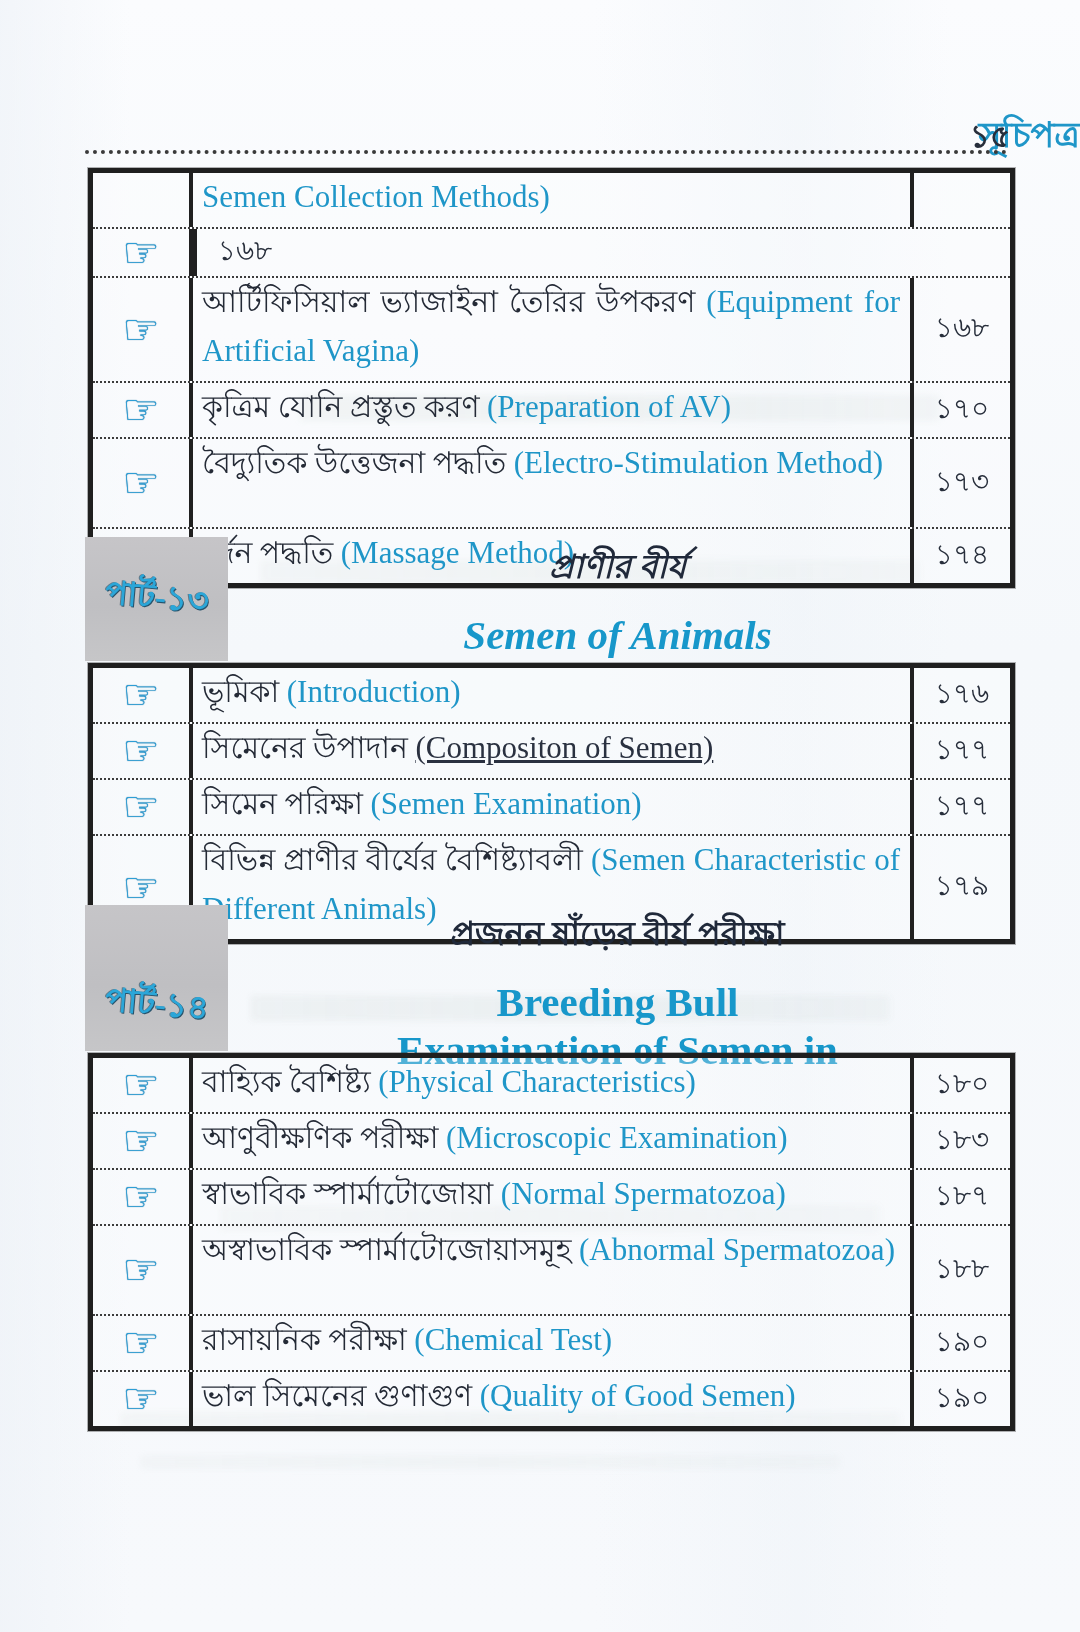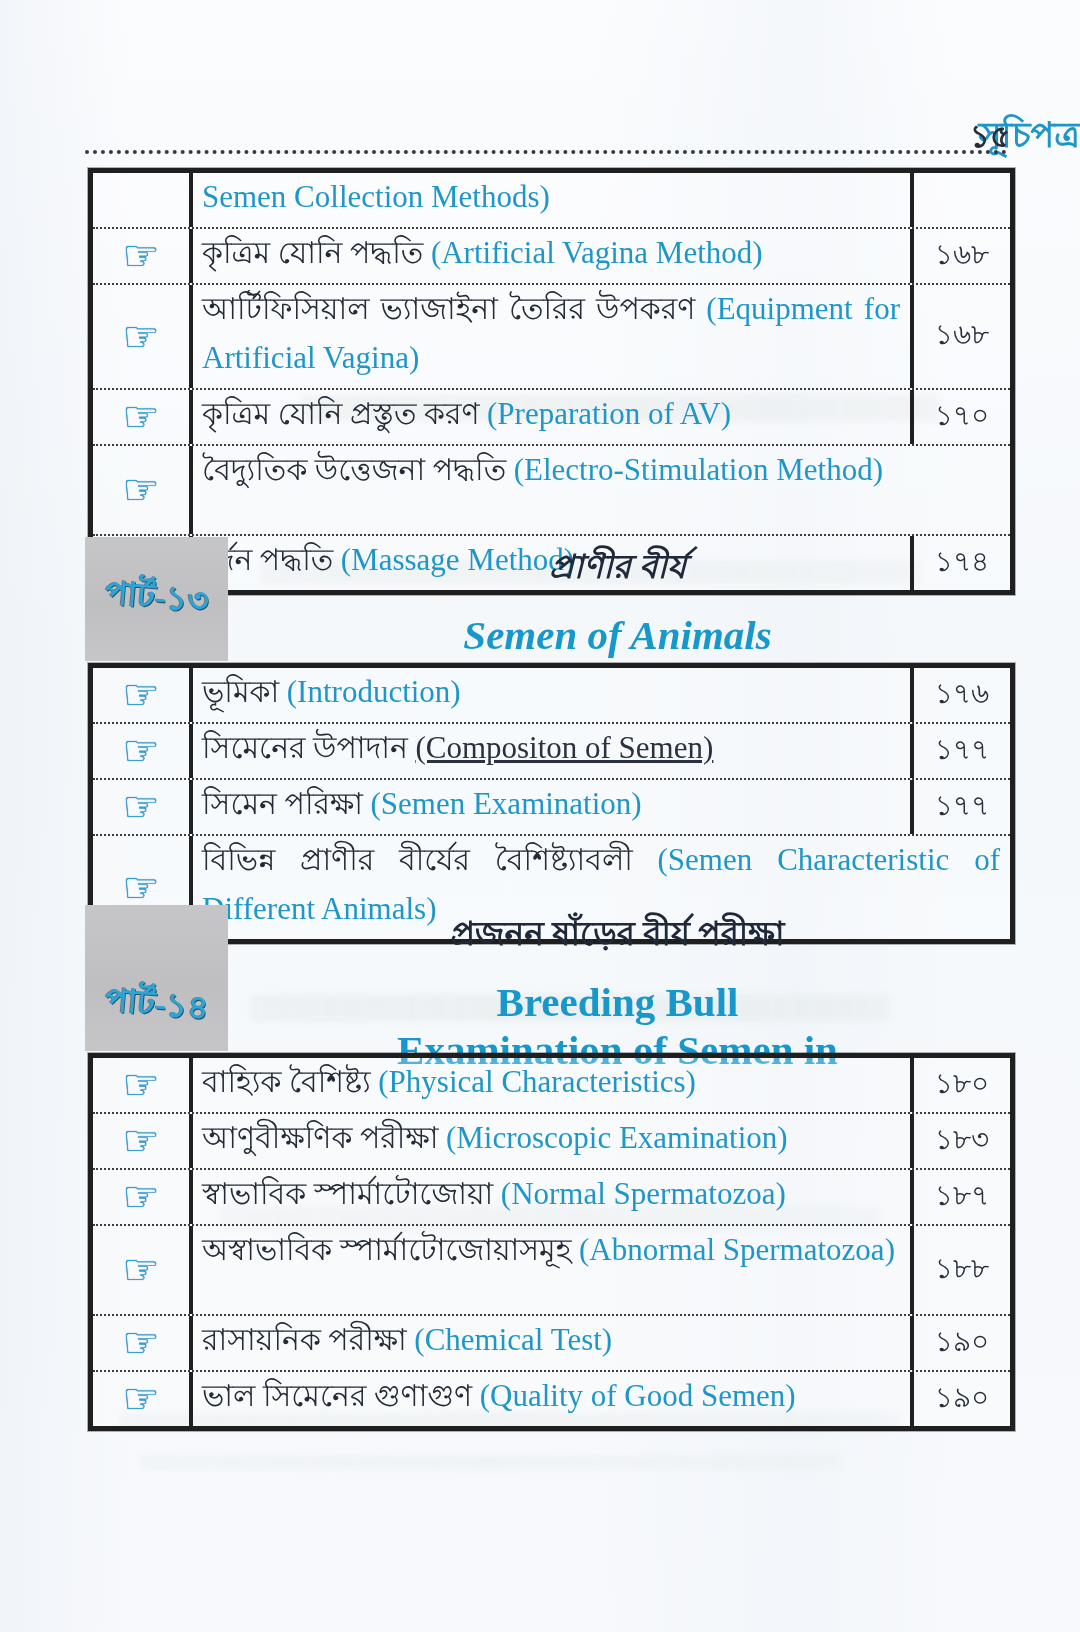--- a/index.html
+++ b/index.html
@@ -118,21 +118,20 @@
       <div class="c1">
           <span class="hand"></span>
         </div>
       <div class="c2"><span class="bn"></span><span class="en">Semen Collection Methods)</span></div>
       <div class="c3"></div>
     </div>
     <div class="trow rh1">
       <div class="c1">
           <span class="hand">☞</span>
         </div>
-      <div class="c2"><span class="bn">কৃত্রিম যোনি পদ্ধতি </span><span class="en">(Artificial Vagina Method)</span></div>
       <div class="c3">১৬৮</div>
     </div>
     <div class="trow rh2">
       <div class="c1">
           <span class="hand">☞</span>
         </div>
       <div class="c2"><span class="bn">আর্টিফিসিয়াল ভ্যাজাইনা তৈরির উপকরণ </span><span class="en">(Equipment for Artificial Vagina)</span></div>
       <div class="c3">১৬৮</div>
     </div>
     <div class="trow rh1">
@@ -140,20 +139,21 @@
           <span class="hand">☞</span>
         </div>
       <div class="c2"><span class="bn">কৃত্রিম যোনি প্রস্তুত করণ </span><span class="en">(Preparation of AV)</span></div>
       <div class="c3">১৭০</div>
     </div>
     <div class="trow rh2">
       <div class="c1">
           <span class="hand">☞</span>
         </div>
       <div class="c2"><span class="bn">বৈদ্যুতিক উত্তেজনা পদ্ধতি </span><span class="en">(Electro-Stimulation Method)</span></div>
+      <div class="c3">১৭৩</div>
     </div>
     <div class="trow rh1">
       <div class="c1">
           <span class="hand">☞</span>
         </div>
       <div class="c2"><span class="bn">মর্দন পদ্ধতি </span><span class="en">(Massage Method)</span></div>
       <div class="c3">১৭৪</div>
     </div>
   </div>
 
@@ -185,20 +185,21 @@
           <span class="hand">☞</span>
         </div>
       <div class="c2"><span class="bn">সিমেন পরিক্ষা </span><span class="en">(Semen Examination)</span></div>
       <div class="c3">১৭৭</div>
     </div>
     <div class="trow rh2">
       <div class="c1">
           <span class="hand">☞</span>
         </div>
       <div class="c2"><span class="bn">বিভিন্ন প্রাণীর বীর্যের বৈশিষ্ট্যাবলী </span><span class="en">(Semen Characteristic of Different Animals)</span></div>
+      <div class="c3">১৭৯</div>
     </div>
   </div>
 
   <div class="part-strip s14">
     <span class="part-label">পার্ট-১৪</span>
   </div>
   <div class="section-head sec14">
     <div class="sec-bn">প্রজনন ষাঁড়ের বীর্য পরীক্ষা</div>
     <div class="sec-en">
       <div>Breeding Bull</div>

